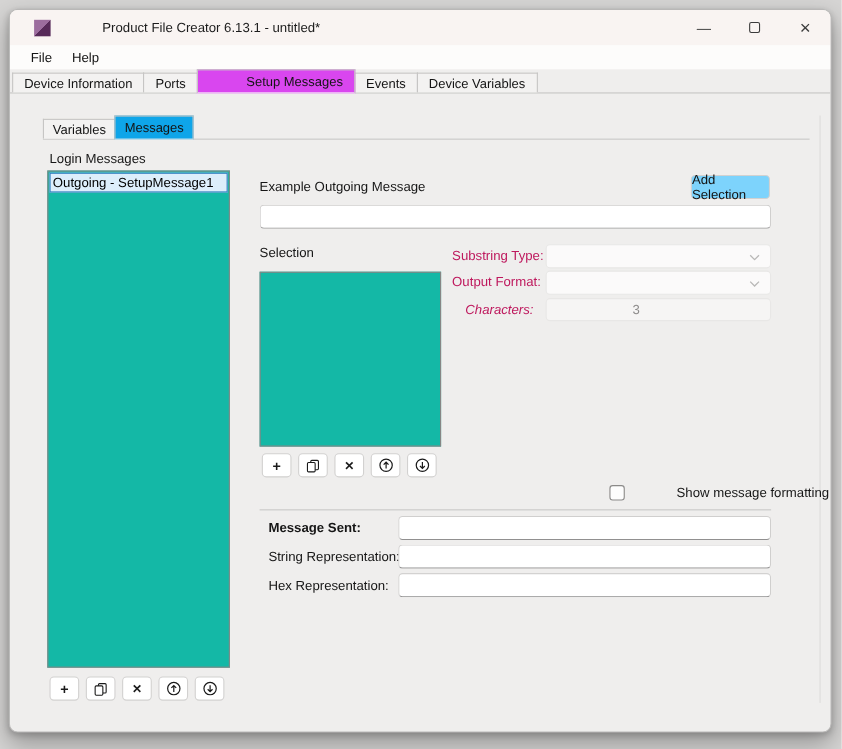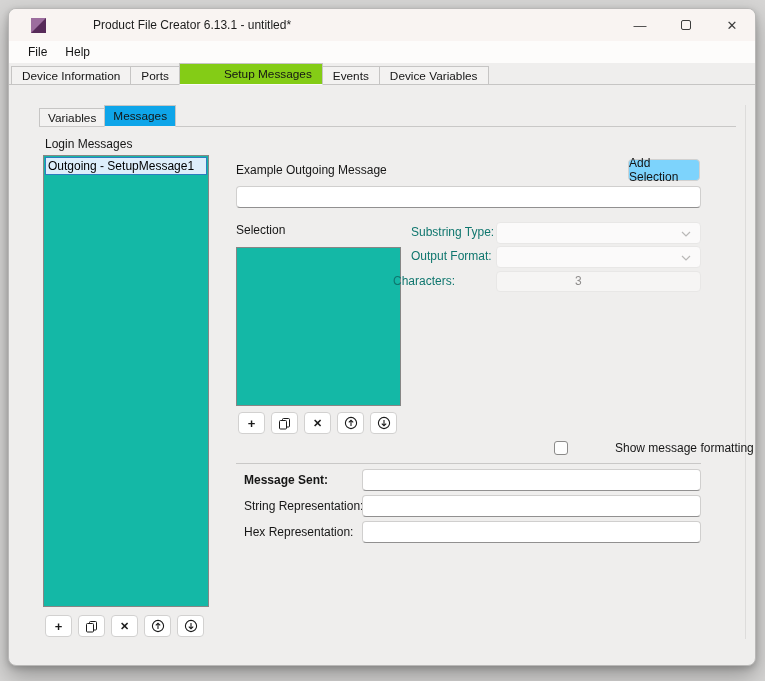--- a/index.html
+++ b/index.html
@@ -52,42 +52,42 @@
     padding-left:2px;
   }
   .tab {
     height:18px; background:#f3f2f1;
     border:1px solid #c6c5c4; border-bottom:none;
     display:flex; align-items:center; padding:0 10px;
     font-size:11.8px; color:#141414; margin-right:-1px;
     white-space:nowrap;
   }
   .tab.selected {
-    height:22px; background:#84cc16; z-index:2; position:relative;
+    height:22px; background:#d946ef; z-index:2; position:relative;
     margin-bottom:-1px; border-bottom:1px solid #fbfbfa;padding-left:44px;
   }
   
   .inner-tabstrip {
     position:absolute; left:30px; top:96px; width:697px; height:22px;
     display:flex; align-items:flex-end;
     border-bottom:1px solid #c9c8c7;
   }
   .inner-tab {
     height:18px; background:#f3f2f1;
     border:1px solid #c6c5c4; border-bottom:none;
     display:flex; align-items:center; padding:0 8px;
     font-size:11.8px; color:#141414; margin-right:-1px; white-space:nowrap;
   }
   .inner-tab.selected {
     height:22px; background:#0ea5e9; z-index:2; position:relative;
     margin-bottom:-1px; border-bottom:1px solid #efeeed;
   }
   
   .lbl { position:absolute; font-size:12px; color:#161616; white-space:nowrap; }
-  .lbl.disabled { color:#0f766e; }
+  .lbl.disabled { color:#be185d; }
   .lbl.bold { font-weight:bold; }
   
   .listbox {
     position:absolute; background:#14b8a6; border:1px solid #868685;
   }
   .list-item-selected {
     position:absolute; left:1px; top:1px; right:1px; height:18px;
     background:#ddeefb; border:1px solid #2e7cc0;
     font-size:12px; color:#000; line-height:16px; padding-left:2px;
     white-space:nowrap; overflow:hidden;
@@ -223,21 +223,21 @@
     </svg>
   </div>
 
   <div class="lbl disabled" style="left:402px; top:240px;">Output Format:</div>
   <div class="combo" style="left:487px; top:237px; width:205px; height:22px;">
     <svg class="chev" width="10" height="6" viewBox="0 0 10 6">
       <path d="M1 1 L5 5 L9 1" fill="none" stroke="#b9b8b7" stroke-width="1.2"></path>
     </svg>
   </div>
 
-  <div class="lbl disabled" style="left:384px; top:265px;">Characters:</div>
+  <div class="lbl disabled" style="left:414px; top:265px;font-style:italic;">Characters:</div>
   <div class="disabled-input" style="left:487px; top:262px; width:205px; height:21px;">3</div>
 
   <div class="mini-toolbar" style="left:229px; top:403px;">
     <div class="mini-btn">
       <span>+</span>
     </div>
     <div class="mini-btn">
       <svg width="13" height="13" viewBox="0 0 13 13">
         <rect x="4.5" y="1.5" width="7" height="8.5" rx="1" fill="#fff" stroke="#1a1a1a"></rect>
         <rect x="1.5" y="3.5" width="7" height="8.5" rx="1" fill="#fff" stroke="#1a1a1a"></rect>

